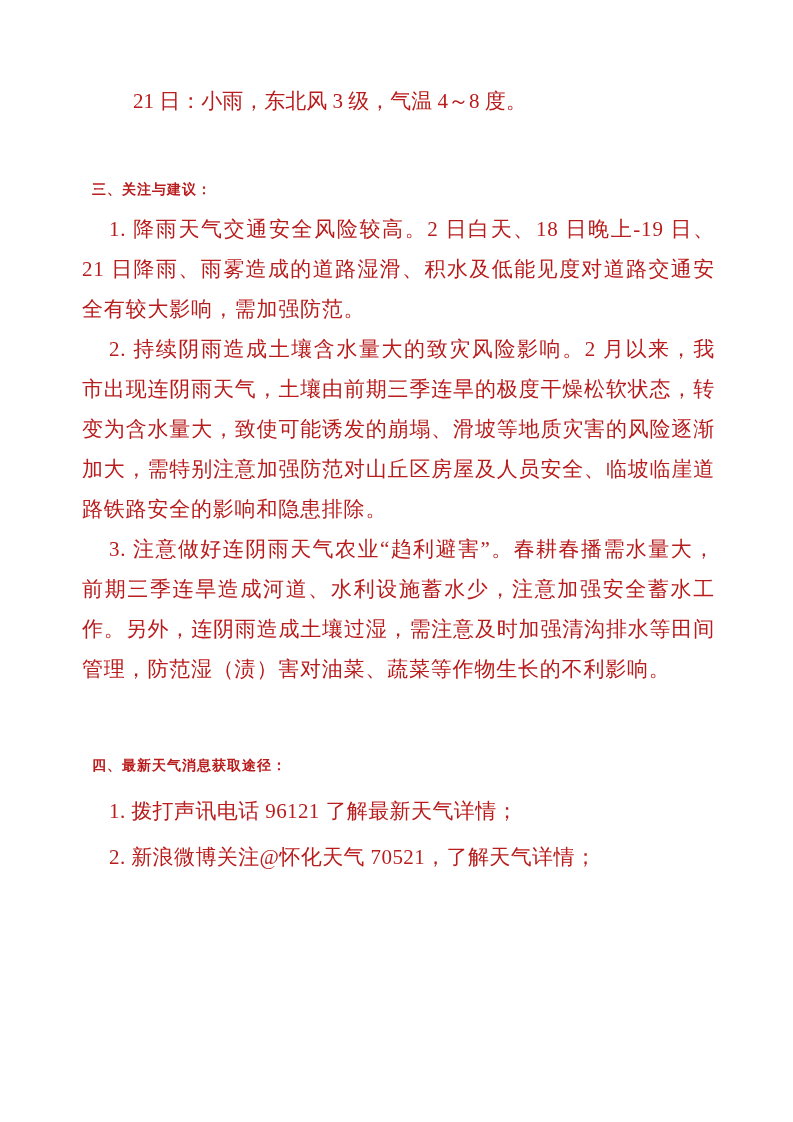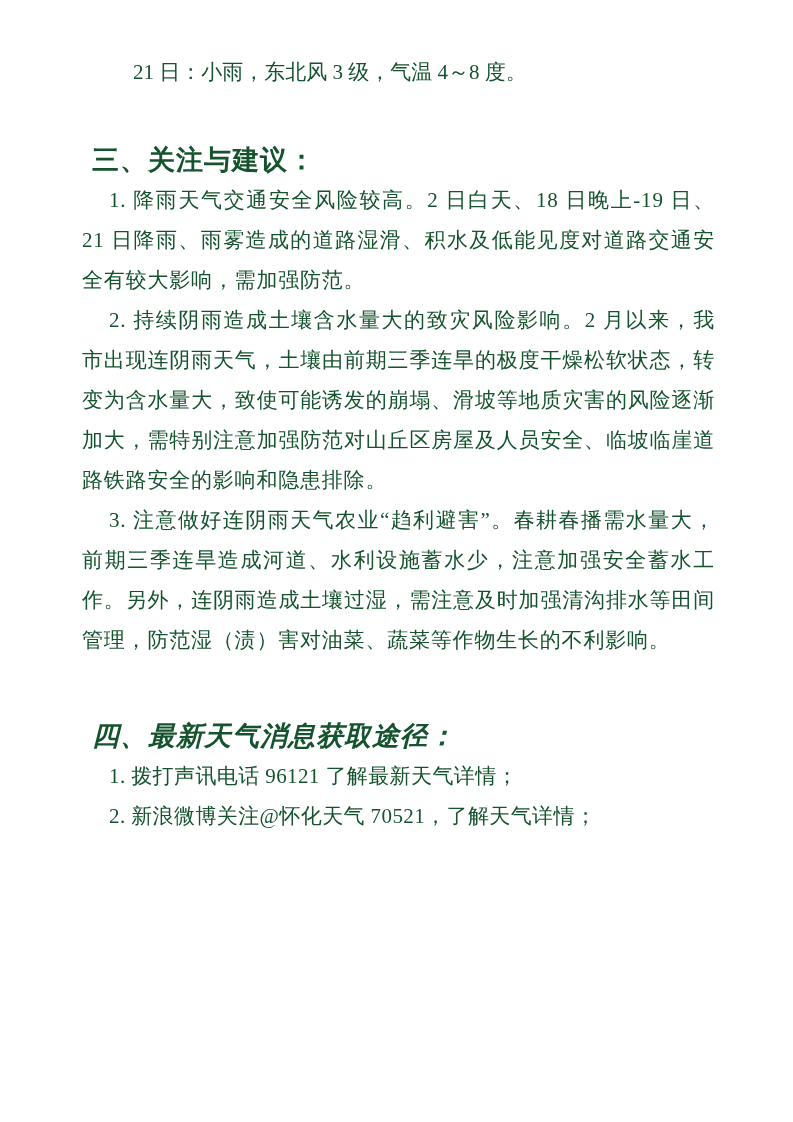--- a/index.html
+++ b/index.html
@@ -10,53 +10,53 @@
   .page {
     position: relative;
     width: 793px;
     height: 1122px;
     background: #ffffff;
     overflow: hidden;
     box-sizing: border-box;
   }
   .content {
     box-sizing: border-box;
-    padding: 52px 78px 0 82px;
+    padding: 81px 78px 0 82px;
     font-family: "Liberation Serif", "DejaVu Serif", serif;
     font-size: 21px;
     line-height: 40px;
-    color: #14532d;
+    color: #b91c1c;
   }
   p {
     margin: 0;
   }
   .intro-line {
     text-indent: 51px;
   }
   .section-heading {
     font-family: "Liberation Sans", "DejaVu Sans", sans-serif;
     font-weight: bold;
-    font-size: 27px;
+    font-size: 14px;
     line-height: 40px;
     margin: 48px 0 0 10px;
     letter-spacing: 1px;
   }
   .section-heading.second {
     margin-top: 56px;
-    font-style: italic;
   }
   .body-para {
     text-align: justify;
     text-justify: inter-character;
     text-indent: 27px;
     letter-spacing: 0.8px;
   }
   .list-line {
     text-indent: 27px;
     letter-spacing: 0.4px;
+    margin-top: 6px;
   }
 </style>
 </head>
 <body>
 
 <div class="page">
   <div class="content">
 
     <p class="intro-line">21 日：小雨，东北风 3 级，气温 4～8 度。</p>
 

